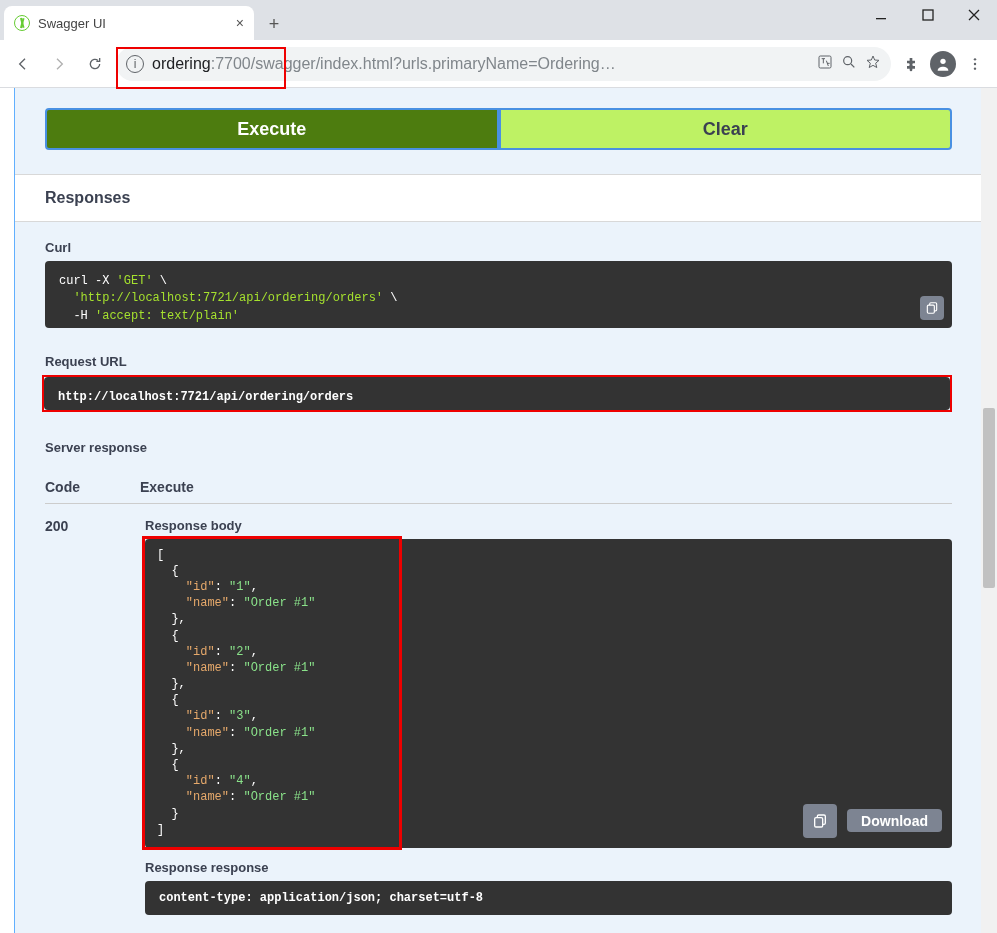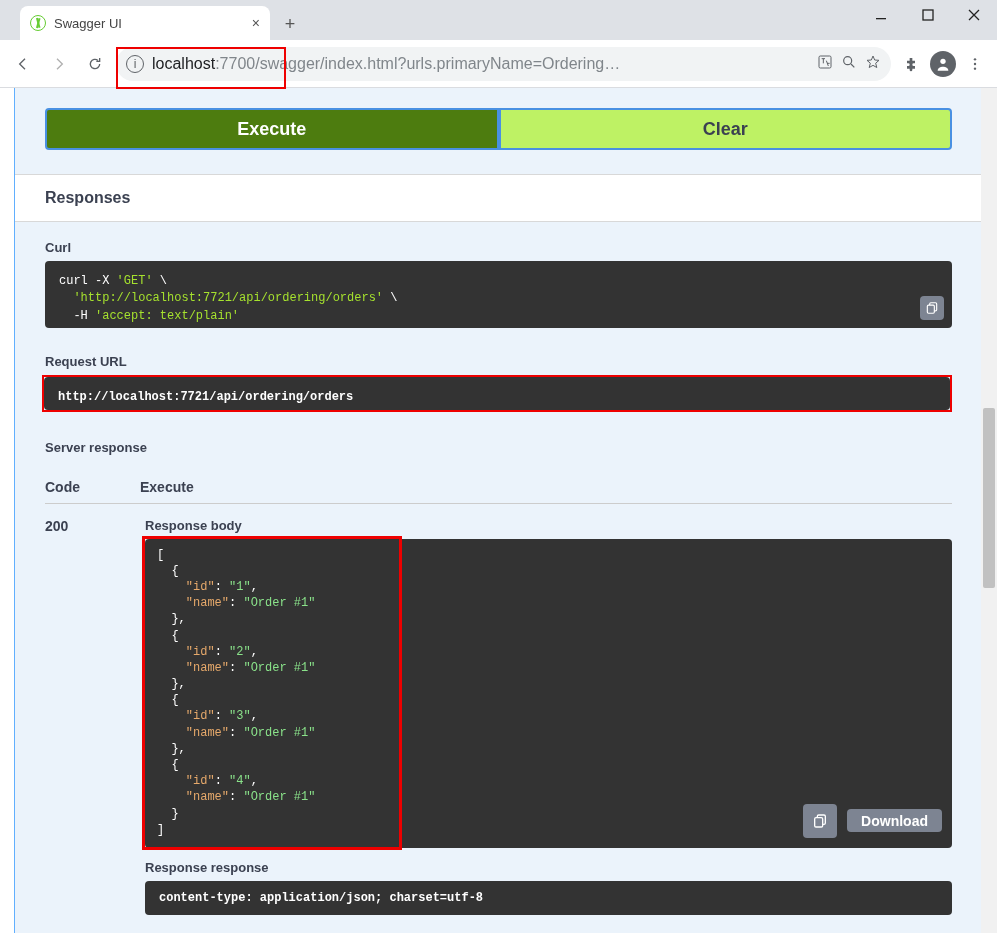--- a/index.html
+++ b/index.html
@@ -16,21 +16,21 @@
     height: 40px;
     background: #dee1e6;
     display: flex;
     align-items: flex-end;
     position: relative;
   }
   .chrome-tab {
     background: #fff;
     height: 34px;
     width: 250px;
-    margin-left: 20px;
+    margin-left: 4px;
     border-top-left-radius: 8px;
     border-top-right-radius: 8px;
     display: flex;
     align-items: center;
     padding: 0 10px;
     font-size: 13px;
     color: #444;
     gap:8px;
   }
   .tab-favicon {
@@ -200,21 +200,21 @@
     <svg class="icon" viewBox="0 0 24 24">
         <path d="M19 12a7 7 0 1 1-2.5-5.4" fill="none" stroke="#5f6368" stroke-width="2"></path>
         <path d="M19 3v5h-5" fill="none" stroke="#5f6368" stroke-width="2"></path>
       </svg>
   </div>
   <div class="addr-wrap">
     <div class="addr-highlight"></div>
     <div class="addr-bar">
       <span class="addr-info">i</span>
       <span class="addr-text">
-        <span>localhost</span><span class="grey">:7700/</span><span class="grey">swagger/index.html?urls.primaryName=Ordering…</span>
+        <span>ordering</span><span class="grey">:7700/</span><span class="grey">swagger/index.html?urls.primaryName=Ordering…</span>
       </span>
       <span>
         <svg class="icon" viewBox="0 0 24 24">
             <rect x="3" y="3" width="18" height="18" rx="2" fill="none" stroke="#5f6368" stroke-width="1.5"></rect>
             <path d="M7 7h5M9.5 7v7M14 10l3 8M15 14h4" stroke="#5f6368" stroke-width="1.5" fill="none"></path>
           </svg>
       </span>
       <span>
         <svg class="icon" viewBox="0 0 24 24">
             <circle cx="10" cy="10" r="6" fill="none" stroke="#5f6368" stroke-width="1.8"></circle>

